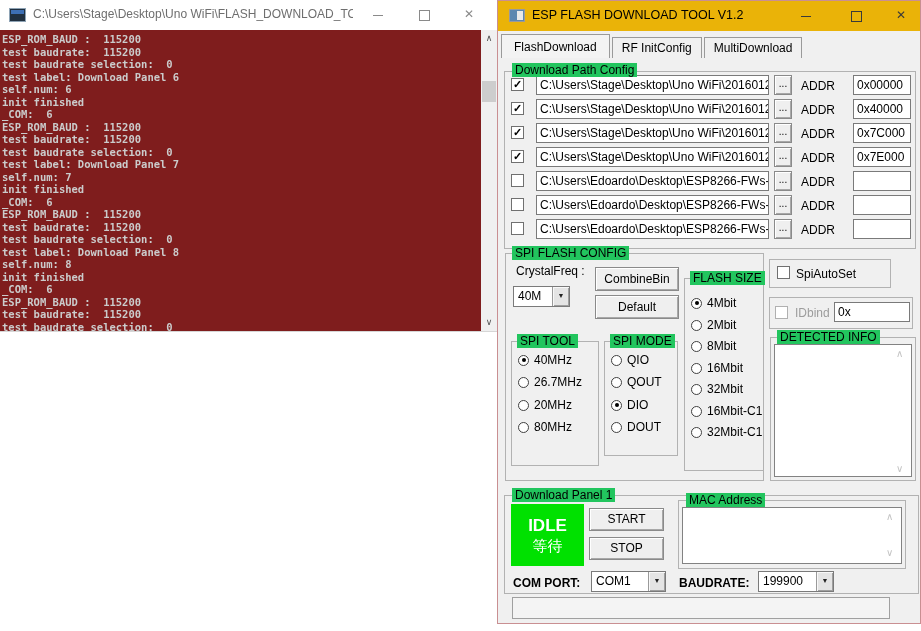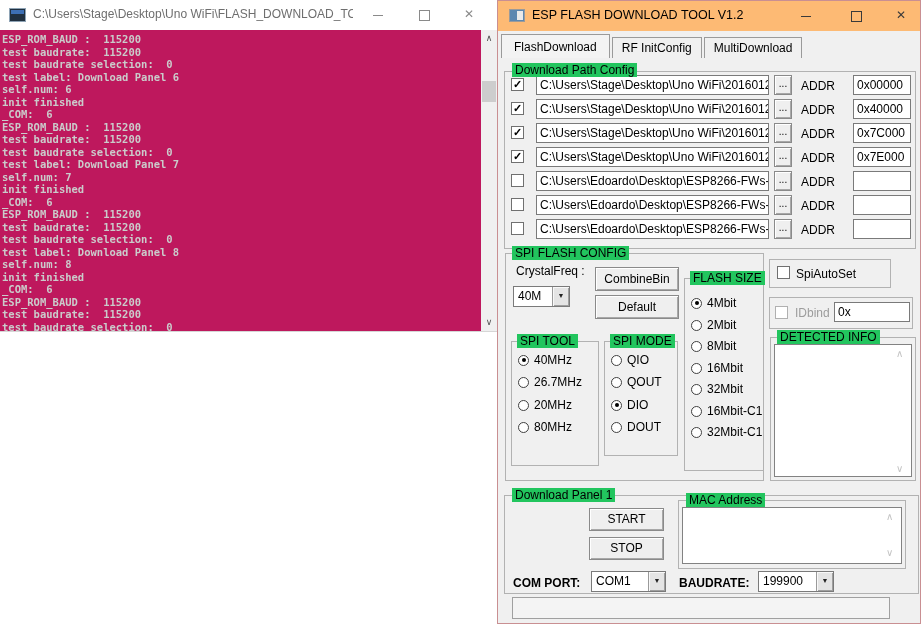--- a/index.html
+++ b/index.html
@@ -17,35 +17,35 @@
   .console-title { position:absolute; left:33px; top:7px; font-size:12px; color:#6e6e6e;
                   white-space:nowrap; overflow:hidden; max-width:320px; }
   .cap-btn { position:absolute; top:0; width:32px; height:30px; }
   .glyph-min::after { content:""; position:absolute; left:11px; top:15px; width:10px; height:1px; background:#8a8a8a; }
   .glyph-max::after { content:""; position:absolute; left:11px; top:10px; width:9px; height:9px; border:1px solid #8a8a8a; }
   .glyph-close::after { content:"\2715"; position:absolute; left:10px; top:7px; font-size:12px; color:#8a8a8a; }
   #tool-window .glyph-min::after { background:#3a3a3a; }
   #tool-window .glyph-max::after { border-color:#3a3a3a; }
   #tool-window .glyph-close::after { color:#3a3a3a; }
 
-  .console-body { position:absolute; left:0; top:30px; right:0; bottom:0; background:#be185d; }
+  .console-body { position:absolute; left:0; top:30px; right:0; bottom:0; background:#7f1d1d; }
   .console-text { position:absolute; left:2px; top:3px; right:17px; bottom:0;
                   font-family:"DejaVu Sans Mono", monospace; font-size:10.5px; font-weight:bold;
                   line-height:12.5px; color:#cbcbcb; white-space:pre; overflow:hidden; }
   .console-scrollbar { position:absolute; right:0; top:0; width:16px; bottom:0; background:#f0f0f0; }
   .sb-up, .sb-down { position:absolute; left:0; width:16px; height:16px; text-align:center;
                   font-size:9px; color:#505050; line-height:16px; }
   .sb-up { top:0; } .sb-up::after { content:"\2227"; }
   .sb-down { bottom:1px; } .sb-down::after { content:"\2228"; }
   .sb-thumb { position:absolute; left:1px; width:14px; top:51px; height:21px; background:#cdcdcd; }
 
   
   #tool-window { position:absolute; left:497px; top:0; width:424px; height:624px;
                  background:#f0f0f0; border:1px solid #c98f92; }
-  .tool-titlebar { position:absolute; left:0; top:0; right:0; height:30px; background:#fdba74; }
+  .tool-titlebar { position:absolute; left:0; top:0; right:0; height:30px; background:#eab308; }
   .tool-icon { position:absolute; left:11px; top:8px; width:16px; height:13px;
                background:#5b87b0; border:1px solid #9a9a9a; }
   .tool-icon::after { content:""; position:absolute; right:1px; top:1px; width:6px; bottom:1px; background:#e9e9e9; }
   .tool-title { position:absolute; left:34px; top:7px; font-size:12.5px; color:#000; white-space:nowrap; }
 
   .tab-bar { position:absolute; left:3px; top:33px; height:24px; white-space:nowrap; }
   .tab { display:inline-block; vertical-align:bottom; border:1px solid #9a9a9a; border-bottom:none;
          background:#f0f0f0; font-size:12px; padding:3px 9px 3px; margin-right:2px; height:21px; }
   .tab.active { height:24px; padding:5px 12px 3px; background:#f3f3f3; }
 
@@ -306,20 +306,24 @@
 
   <div class="groupbox" style="left:272px; top:336px; width:146px; height:144px"></div>
   <span class="legend" style="left:279px; top:329px">DETECTED INFO</span>
   <div class="textarea" style="left:276px; top:343px; width:138px; height:133px"></div>
   <span class="ta-up" style="left:398px; top:347px"></span>
   <span class="ta-down" style="left:398px; top:462px"></span>
 
   <div class="groupbox" style="left:6px; top:494px; width:415px; height:99px"></div>
   <span class="legend" style="left:14px; top:487px">Download Panel 1</span>
 
+  <div id="status-box" style="background: rgb(0, 225, 0);">
+    <span class="st1">IDLE</span>
+    <span class="st2">等待</span>
+  </div>
   <div class="btn" style="left:91px; top:507px; width:75px; height:23px; line-height:21px">START</div>
   <div class="btn" style="left:91px; top:536px; width:75px; height:23px; line-height:21px">STOP</div>
 
   <div class="groupbox" style="left:180px; top:499px; width:228px; height:69px"></div>
   <span class="legend" style="left:188px; top:492px">MAC Address</span>
   <div class="textarea" style="left:184px; top:506px; width:220px; height:57px"></div>
   <span class="ta-up" style="left:388px; top:510px"></span>
   <span class="ta-down" style="left:388px; top:546px"></span>
 
   <span class="label bold" style="left:15px; top:575px">COM PORT:</span>

